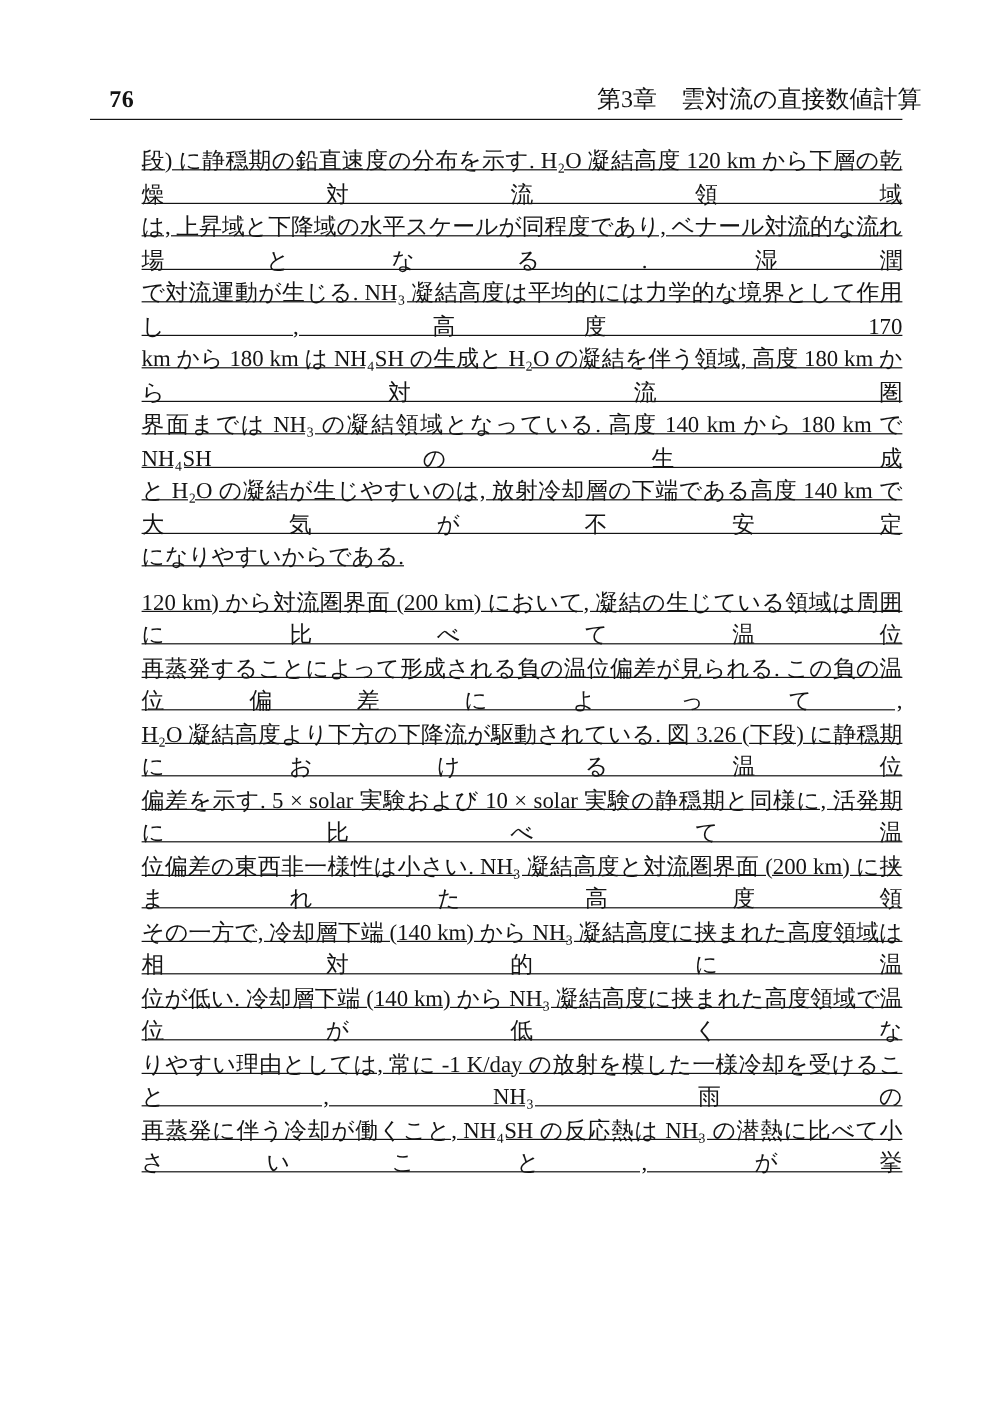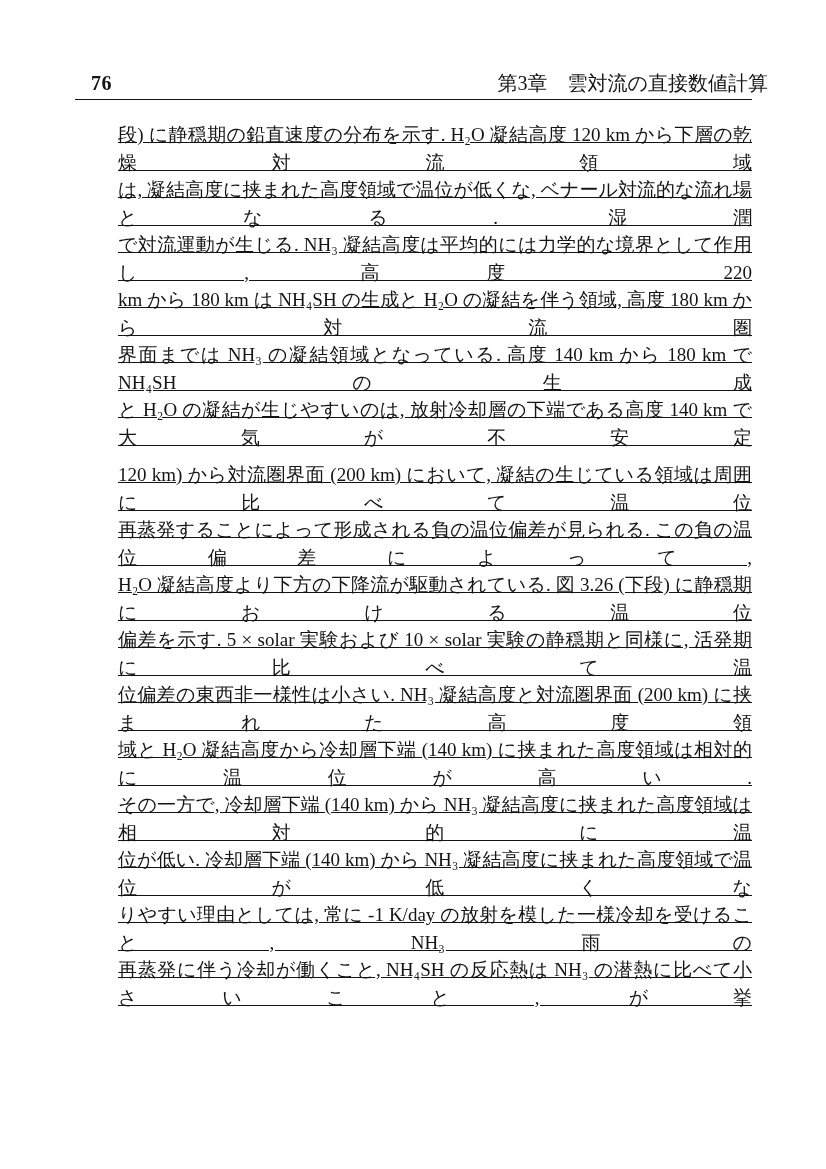--- a/index.html
+++ b/index.html
@@ -82,33 +82,33 @@
 
   <header class="page-header">
     <span class="page-number">76</span>
     <span class="chapter-title">第3章　雲対流の直接数値計算</span>
   </header>
   <div class="header-rule"></div>
 
   <main class="doc-body">
       <div class="paragraph">
         <div class="line">段) に静穏期の鉛直速度の分布を示す. H₂O 凝結高度 120 km から下層の乾燥対流領域</div>
-        <div class="line">は, 凝結高度に挟まれた高度領域で温位が低くな, ベナール対流的な流れ場となる. 湿潤</div>
-        <div class="line">で対流運動が生じる. NH₃ 凝結高度は平均的には力学的な境界として作用し, 高度 220</div>
+        <div class="line">は, 上昇域と下降域の水平スケールが同程度であり, ベナール対流的な流れ場となる. 湿潤</div>
+        <div class="line">で対流運動が生じる. NH₃ 凝結高度は平均的には力学的な境界として作用し, 高度 170</div>
         <div class="line">km から 180 km は NH₄SH の生成と H₂O の凝結を伴う領域, 高度 180 km から対流圏</div>
         <div class="line">界面までは NH₃ の凝結領域となっている. 高度 140 km から 180 km で NH₄SH の生成</div>
         <div class="line">と H₂O の凝結が生じやすいのは, 放射冷却層の下端である高度 140 km で大気が不安定</div>
+        <div class="line last">になりやすいからである.</div>
       </div>
       <div class="paragraph">
         <div class="line">120 km) から対流圏界面 (200 km) において, 凝結の生じている領域は周囲に比べて温位</div>
         <div class="line">再蒸発することによって形成される負の温位偏差が見られる. この負の温位偏差によって,</div>
         <div class="line">H₂O 凝結高度より下方の下降流が駆動されている. 図 3.26 (下段) に静穏期における温位</div>
         <div class="line">偏差を示す. 5 × solar 実験および 10 × solar 実験の静穏期と同様に, 活発期に比べて温</div>
         <div class="line">位偏差の東西非一様性は小さい. NH₃ 凝結高度と対流圏界面 (200 km) に挟まれた高度領</div>
-        <div class="line">域と H₂O 凝結高度から冷却層下端 (140 km) に挟まれた高度領域は相対的に温位が高い.</div>
         <div class="line">その一方で, 冷却層下端 (140 km) から NH₃ 凝結高度に挟まれた高度領域は相対的に温</div>
         <div class="line">位が低い. 冷却層下端 (140 km) から NH₃ 凝結高度に挟まれた高度領域で温位が低くな</div>
         <div class="line">りやすい理由としては, 常に -1 K/day の放射を模した一様冷却を受けること, NH₃ 雨の</div>
         <div class="line">再蒸発に伴う冷却が働くこと, NH₄SH の反応熱は NH₃ の潜熱に比べて小さいこと, が挙</div>
       </div>
     </main>
 
 </div>
 
 </body></html>

